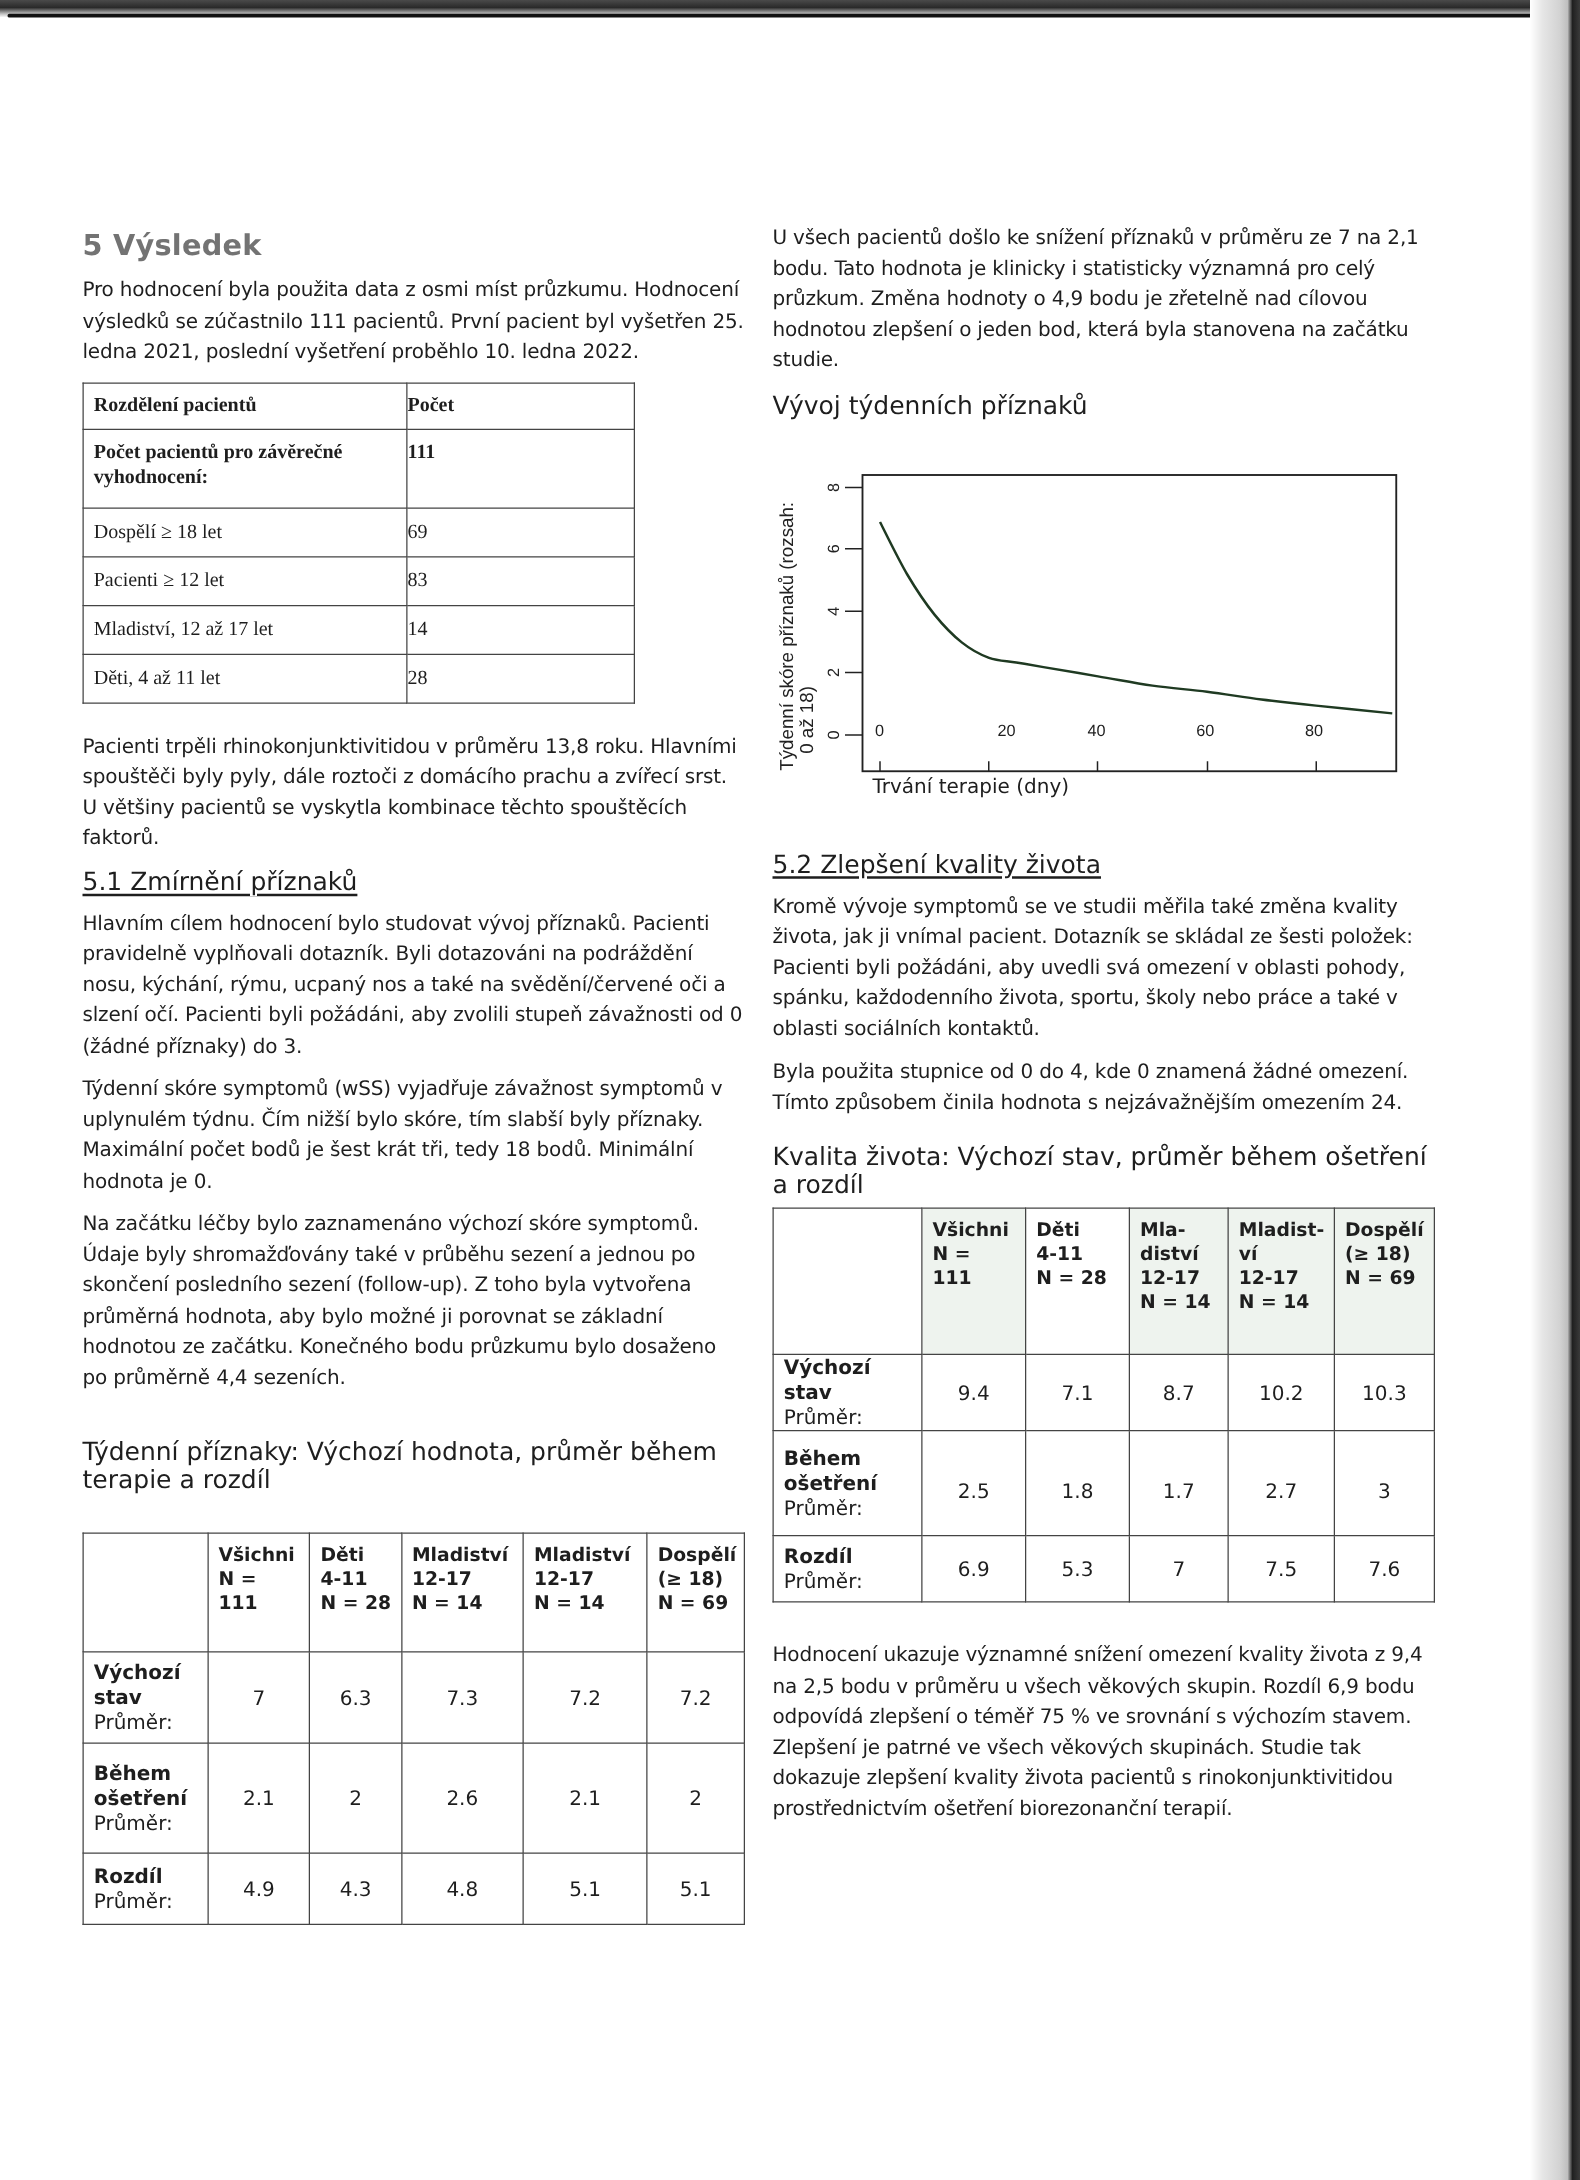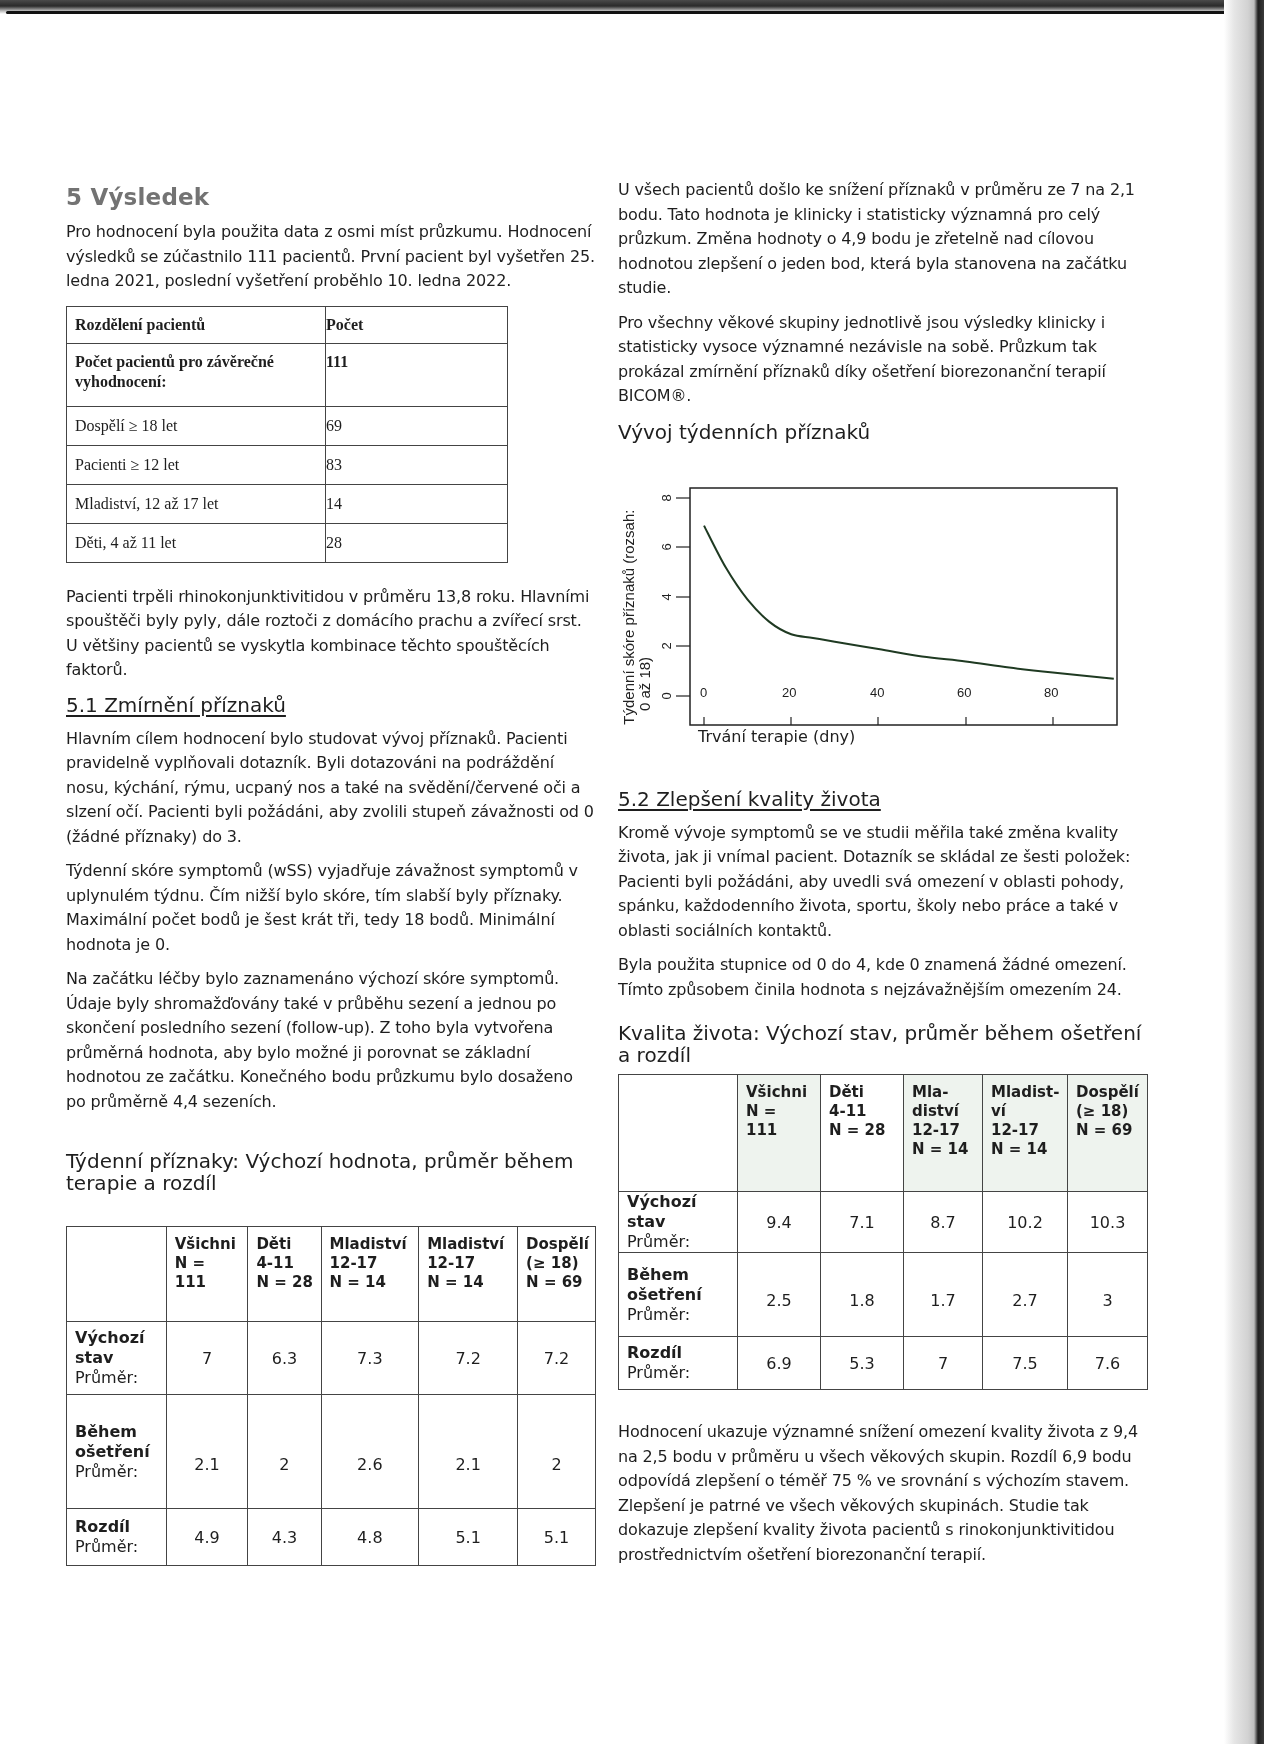--- a/index.html
+++ b/index.html
@@ -56,21 +56,21 @@
   
   .sym { width: 530px; margin-top: 32px; }
   .sym th { font-size: 15px; font-weight: bold; text-align: left; vertical-align: top;
             padding: 8px 6px 0 8px; line-height: 19px; height: 86px; }
   .sym td { font-size: 16px; text-align: center; vertical-align: middle; }
   .sym td.rowh { text-align: left; padding: 0 4px 0 8px; line-height: 20px; }
   .sym td.rowh b { font-weight: bold; display: block; }
   .sym tr.r1 td { height: 70px; }
   .sym tr.r2 td { height: 86px; }
   .sym tr.r3 td { height: 54px; }
-  .sym td.val { padding-top: 26px; }
+  .sym td.val { padding-top: 0; }
 
   
   .qol { width: 530px; margin-top: 8px; }
   .qol th { font-size: 15px; font-weight: bold; text-align: left; vertical-align: top;
             padding: 8px 4px 0 8px; line-height: 19px; height: 108px; background: #eef3ee; }
   .qol th.white { background: #ffffff; }
   .qol td { font-size: 16px; text-align: center; vertical-align: middle; }
   .qol td.rowh { text-align: left; padding: 0 4px 0 8px; line-height: 20px; }
   .qol td.rowh b { font-weight: bold; display: block; }
   .qol tr.r1 td { height: 48px; }
@@ -194,21 +194,20 @@
       <td>4.8</td>
       <td>5.1</td>
       <td>5.1</td>
     </tr>
   </tbody>
     </table>
 </div>
 
 <div class="col col-right">
   <p>U všech pacientů došlo ke snížení příznaků v průměru ze 7 na 2,1 bodu. Tato hodnota je klinicky i statisticky významná pro celý průzkum. Změna hodnoty o 4,9 bodu je zřetelně nad cílovou hodnotou zlepšení o jeden bod, která byla stanovena na začátku studie.</p>
-  <p>Pro všechny věkové skupiny jednotlivě jsou výsledky klinicky i statisticky vysoce významné nezávisle na sobě. Průzkum tak prokázal zmírnění příznaků díky ošetření biorezonanční terapií BICOM®.</p>
 
   <div class="caption" style="margin-top:12px">Vývoj týdenních příznaků</div>
 
   <div class="chart-wrap">
     <svg class="chart-svg" width="530" height="272" viewBox="0 0 530 272">
 
       <rect x="72" y="33" width="427" height="237" fill="#ffffff" stroke="#222" stroke-width="1.5"></rect>
 
       <g stroke="#222" stroke-width="1.2">
         <line x1="58" y1="43" x2="72" y2="43"></line>
@@ -235,21 +234,21 @@
 
       <text transform="translate(16,160) rotate(-90)" text-anchor="middle" font-size="15" fill="#222" font-family="Liberation Sans, sans-serif">
         <tspan x="0" dy="0" id="ylab1">Týdenní skóre příznaků (rozsah:</tspan>
         <tspan x="-69" dy="16" id="ylab2">0 až 18)</tspan>
       </text>
       <path id="series-line" d="M86.0 70.6 C89.6 77.6 100.5 100.2 107.8 112.6 C115.1 124.9 122.3 135.6 129.6 144.7 C136.9 153.7 144.1 161.1 151.4 166.9 C158.7 172.7 165.9 176.6 173.2 179.3 C180.5 181.9 187.7 181.7 195.0 183.0 C202.3 184.2 205.9 184.8 216.8 186.7 C227.7 188.5 245.9 191.6 260.4 194.1 C274.9 196.5 289.5 199.4 304.0 201.5 C318.5 203.5 333.1 204.6 347.6 206.4 C362.1 208.3 376.7 210.7 391.2 212.6 C405.7 214.4 417.4 215.7 434.8 217.5 C452.2 219.4 485.7 222.7 495.8 223.7" fill="none" stroke="#1f3a22" stroke-width="2"></path>
     </svg>
 
     <div style="position:absolute; top:230px; left:0; width:530px; height:20px; font-size:13px; font-family:'Liberation Sans',sans-serif;">
       <span style="position:absolute; left:82px; top:0">0</span>
-      <span style="position:absolute; left:164px; top:0">20</span>
+      <span style="position:absolute; left:180px; top:0">20</span>
       <span style="position:absolute; left:252px; top:0">40</span>
       <span style="position:absolute; left:339px; top:0">60</span>
       <span style="position:absolute; left:426px; top:0">80</span>
     </div>
     <div class="chart-xlabel">Trvání terapie (dny)</div>
   </div>
 
   <div style="height:12px"></div>
   <h2 class="h2">5.2 Zlepšení kvality života</h2>
   <p>Kromě vývoje symptomů se ve studii měřila také změna kvality života, jak ji vnímal pacient. Dotazník se skládal ze šesti položek: Pacienti byli požádáni, aby uvedli svá omezení v oblasti pohody, spánku, každodenního života, sportu, školy nebo práce a také v oblasti sociálních kontaktů.</p>

